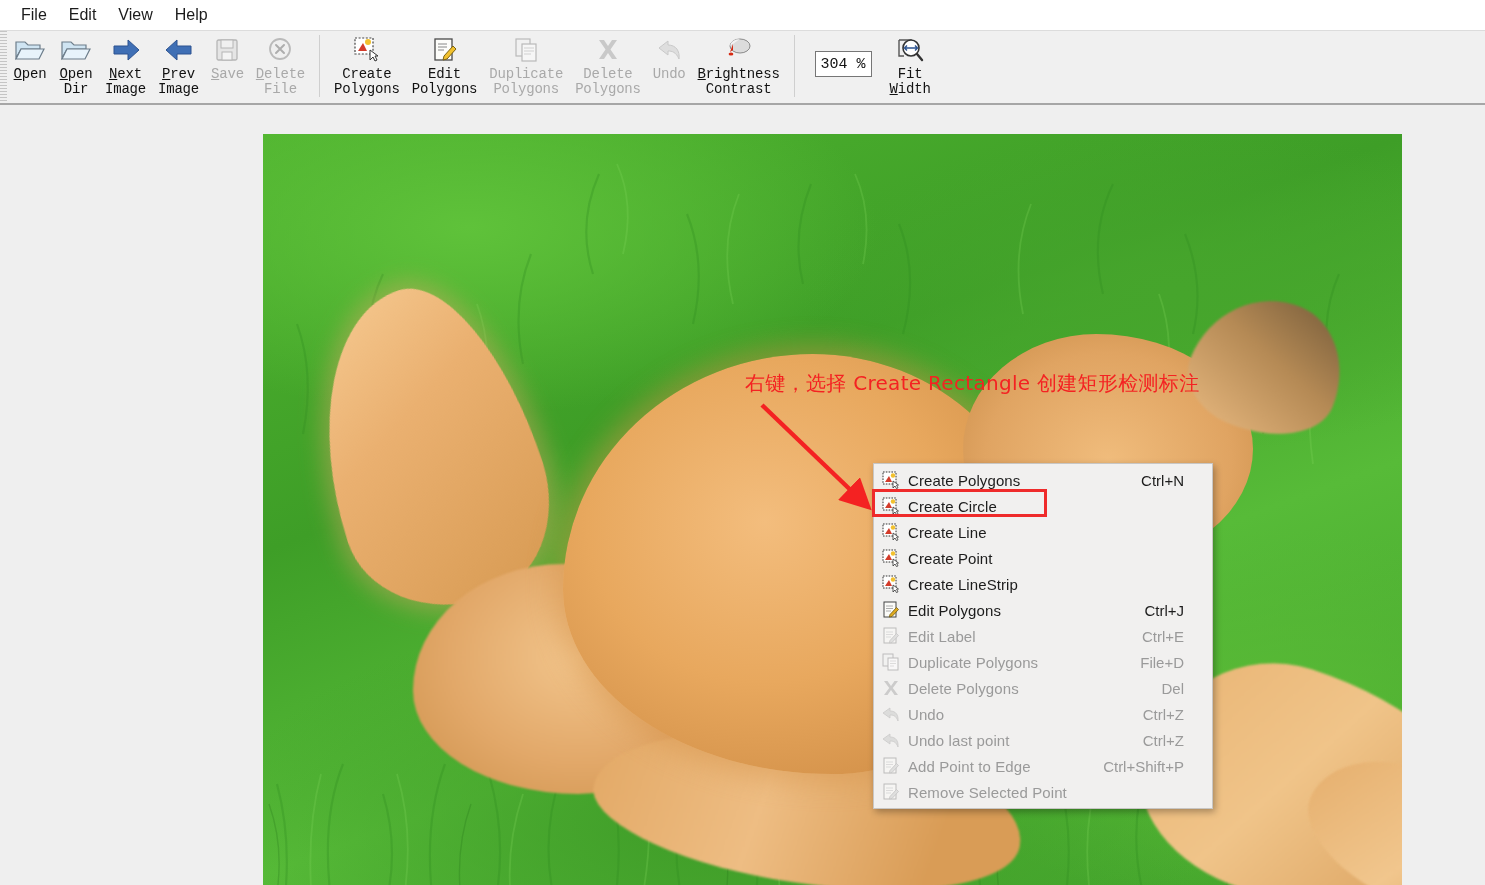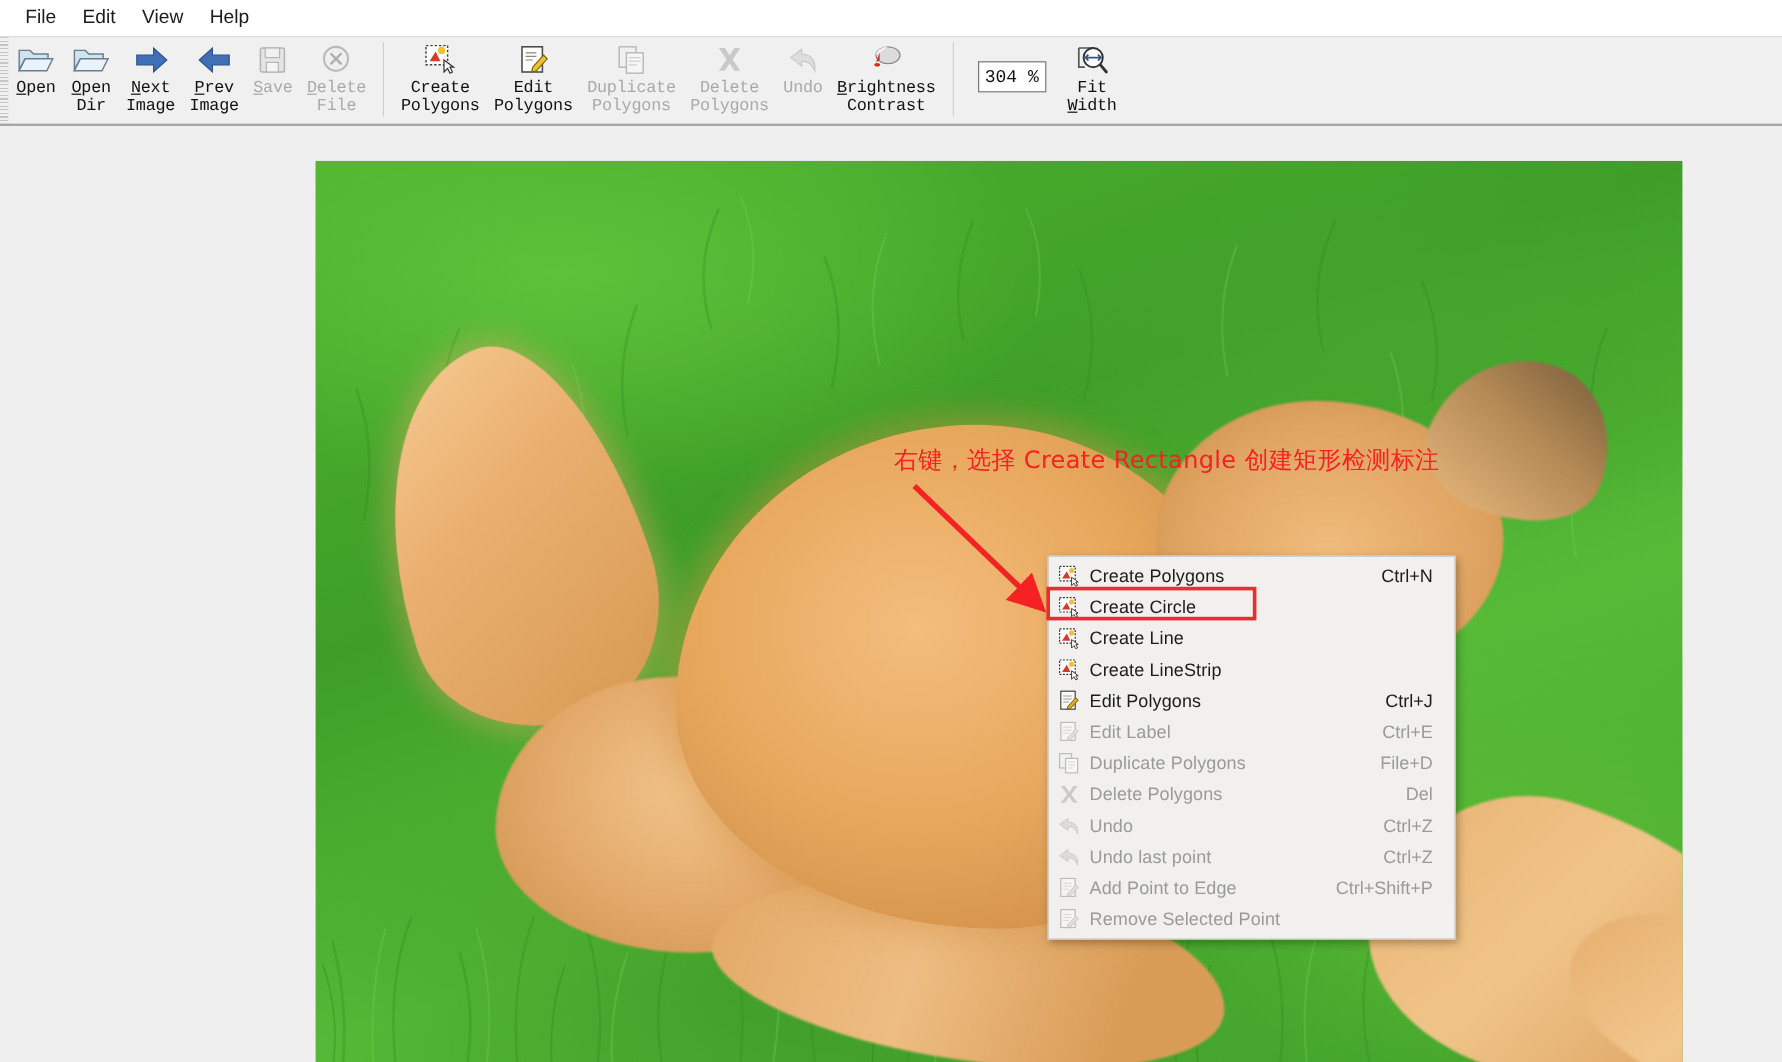--- a/index.html
+++ b/index.html
@@ -143,21 +143,21 @@
     box-shadow:2px 3px 7px rgba(0,0,0,.30);
     padding:3px 0 3px 0;box-sizing:border-box;
     font-family:"Liberation Sans",sans-serif;
   }
   .mi{
     height:26px;display:flex;align-items:center;cursor:default;position:relative;
   }
   .mi.sel{background:#90c8f0;}
   .mi-ico{width:34px;display:flex;align-items:center;justify-content:center;flex:0 0 auto;}
   .mi-lbl{font-size:15px;color:#1c1c1c;flex:1 1 auto;letter-spacing:.1px;}
-  .mi-sc{font-size:15px;color:#1c1c1c;padding-right:18px;flex:0 0 auto;}
+  .mi-sc{font-size:15px;color:#1c1c1c;padding-right:28px;flex:0 0 auto;}
   .mi.dis .mi-lbl,.mi.dis .mi-sc{color:#9a9a9a;}
   .mi.dis .mi-ico{opacity:.5;}
   #sel-outline{
     position:absolute;left:-2px;top:25px;width:175px;height:28px;
     border:3px solid #ef2b2b;box-sizing:border-box;pointer-events:none;
   }
 
   
   #watermark{
     position:absolute;right:8px;bottom:10px;
@@ -450,30 +450,42 @@
             <rect x="1" y="1" width="13" height="12" fill="#fff" stroke="#333" stroke-width="1" stroke-dasharray="1.6 1.2"></rect>
             <path d="M3 11 L7 5 L10 11 Z" fill="#d33b2a"></path>
             <circle cx="11" cy="4.5" r="2.2" fill="#f2c12e"></circle>
             <path d="M11 10 L11 17 L13 15 L14.5 17.6 L16 16.8 L14.5 14.2 L16.5 14 Z" fill="#fff" stroke="#333" stroke-width=".8"></path>
           </svg>
       </div>
       <div class="mi-lbl">Create Line</div>
       <div class="mi-sc"></div>
     </div>
 
-
     <div class="mi">
       <div class="mi-ico">
         <svg width="19" height="18" viewBox="0 0 19 18">
             <rect x="1" y="1" width="13" height="12" fill="#fff" stroke="#333" stroke-width="1" stroke-dasharray="1.6 1.2"></rect>
             <path d="M3 11 L7 5 L10 11 Z" fill="#d33b2a"></path>
             <circle cx="11" cy="4.5" r="2.2" fill="#f2c12e"></circle>
             <path d="M11 10 L11 17 L13 15 L14.5 17.6 L16 16.8 L14.5 14.2 L16.5 14 Z" fill="#fff" stroke="#333" stroke-width=".8"></path>
           </svg>
       </div>
+      <div class="mi-lbl">Create Point</div>
+      <div class="mi-sc"></div>
+    </div>
+
+    <div class="mi">
+      <div class="mi-ico">
+        <svg width="19" height="18" viewBox="0 0 19 18">
+            <rect x="1" y="1" width="13" height="12" fill="#fff" stroke="#333" stroke-width="1" stroke-dasharray="1.6 1.2"></rect>
+            <path d="M3 11 L7 5 L10 11 Z" fill="#d33b2a"></path>
+            <circle cx="11" cy="4.5" r="2.2" fill="#f2c12e"></circle>
+            <path d="M11 10 L11 17 L13 15 L14.5 17.6 L16 16.8 L14.5 14.2 L16.5 14 Z" fill="#fff" stroke="#333" stroke-width=".8"></path>
+          </svg>
+      </div>
       <div class="mi-lbl">Create LineStrip</div>
       <div class="mi-sc"></div>
     </div>
 
     <div class="mi">
       <div class="mi-ico">
         <svg width="18" height="18" viewBox="0 0 18 18">
             <rect x="2" y="1" width="12" height="15" fill="#fbfbf8" stroke="#444" stroke-width="1"></rect>
             <path d="M4 5 H11 M4 7.5 H11 M4 10 H9" stroke="#999" stroke-width=".8"></path>
             <path d="M8 13.5 L14.5 6.5 L16.5 8.5 L10 15.5 L7.3 16 Z" fill="#e0aa1e" stroke="#6e5a10" stroke-width=".8"></path>

